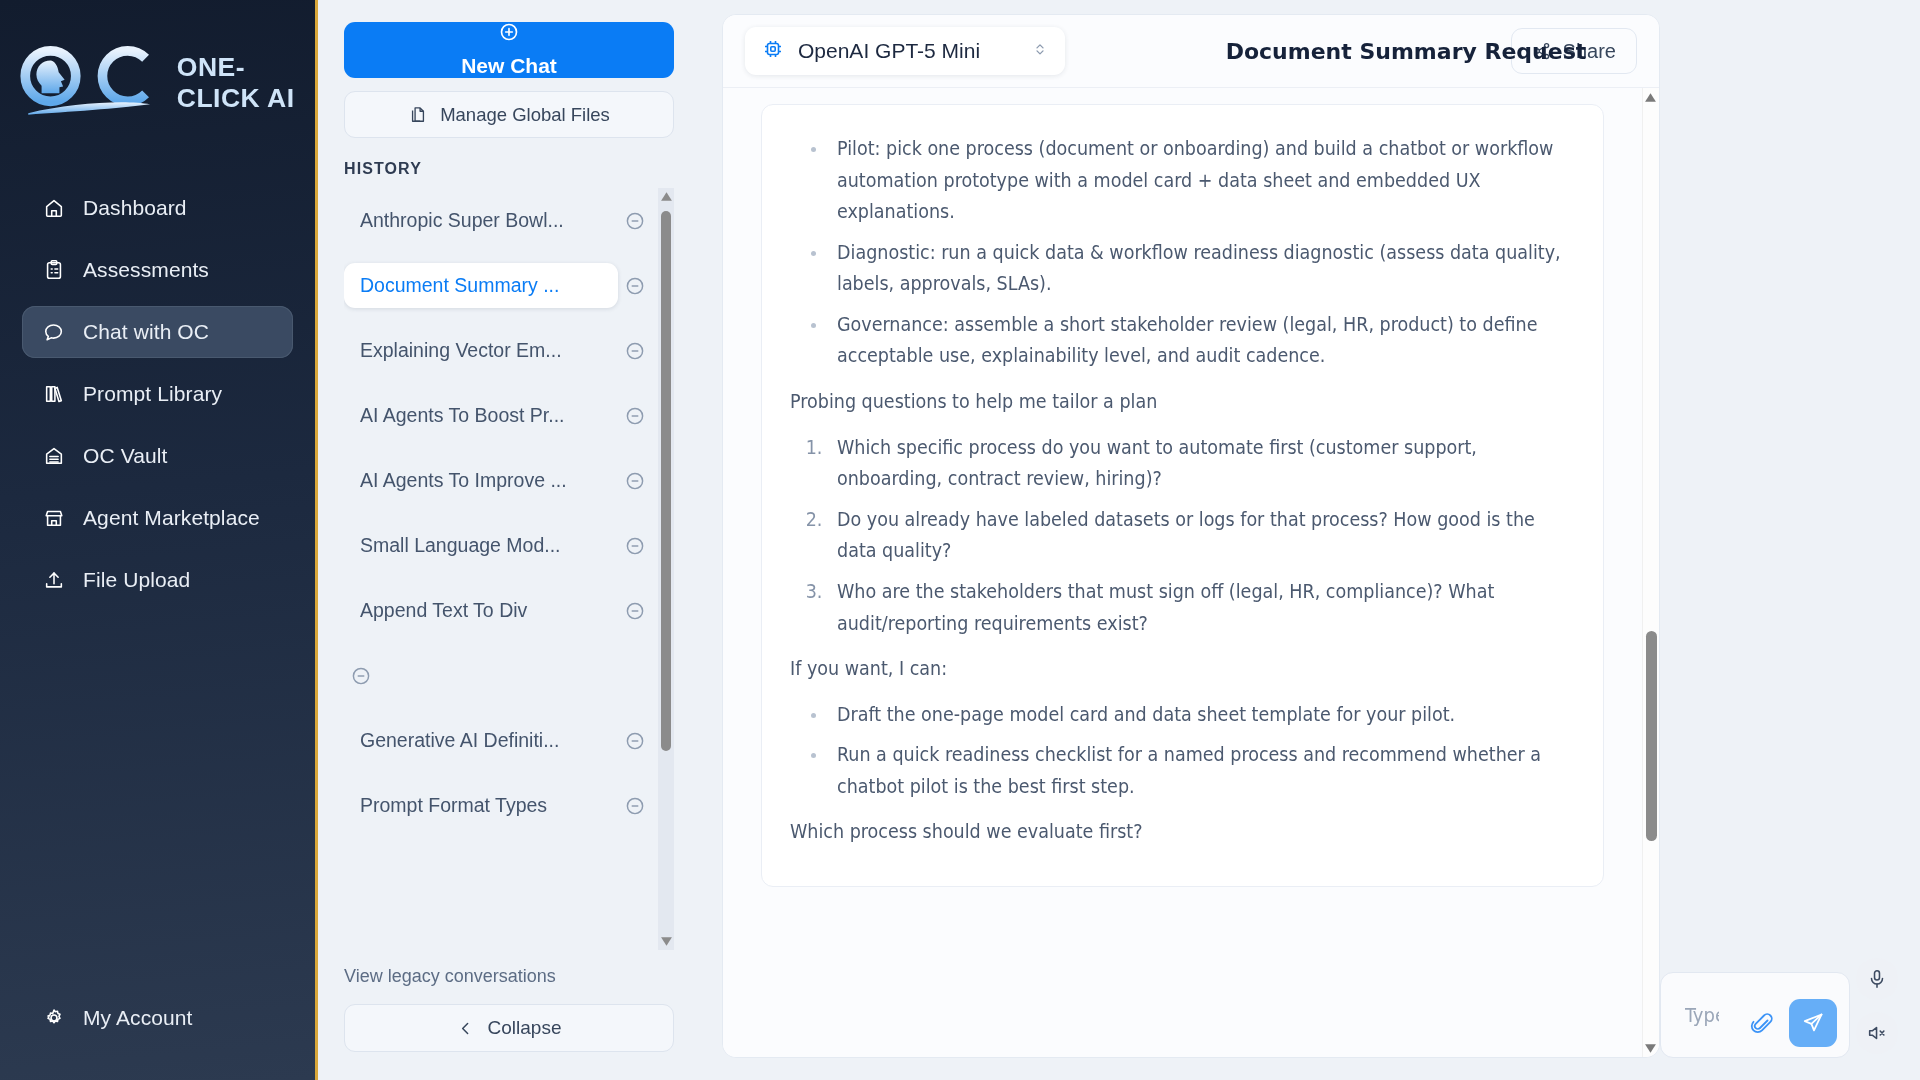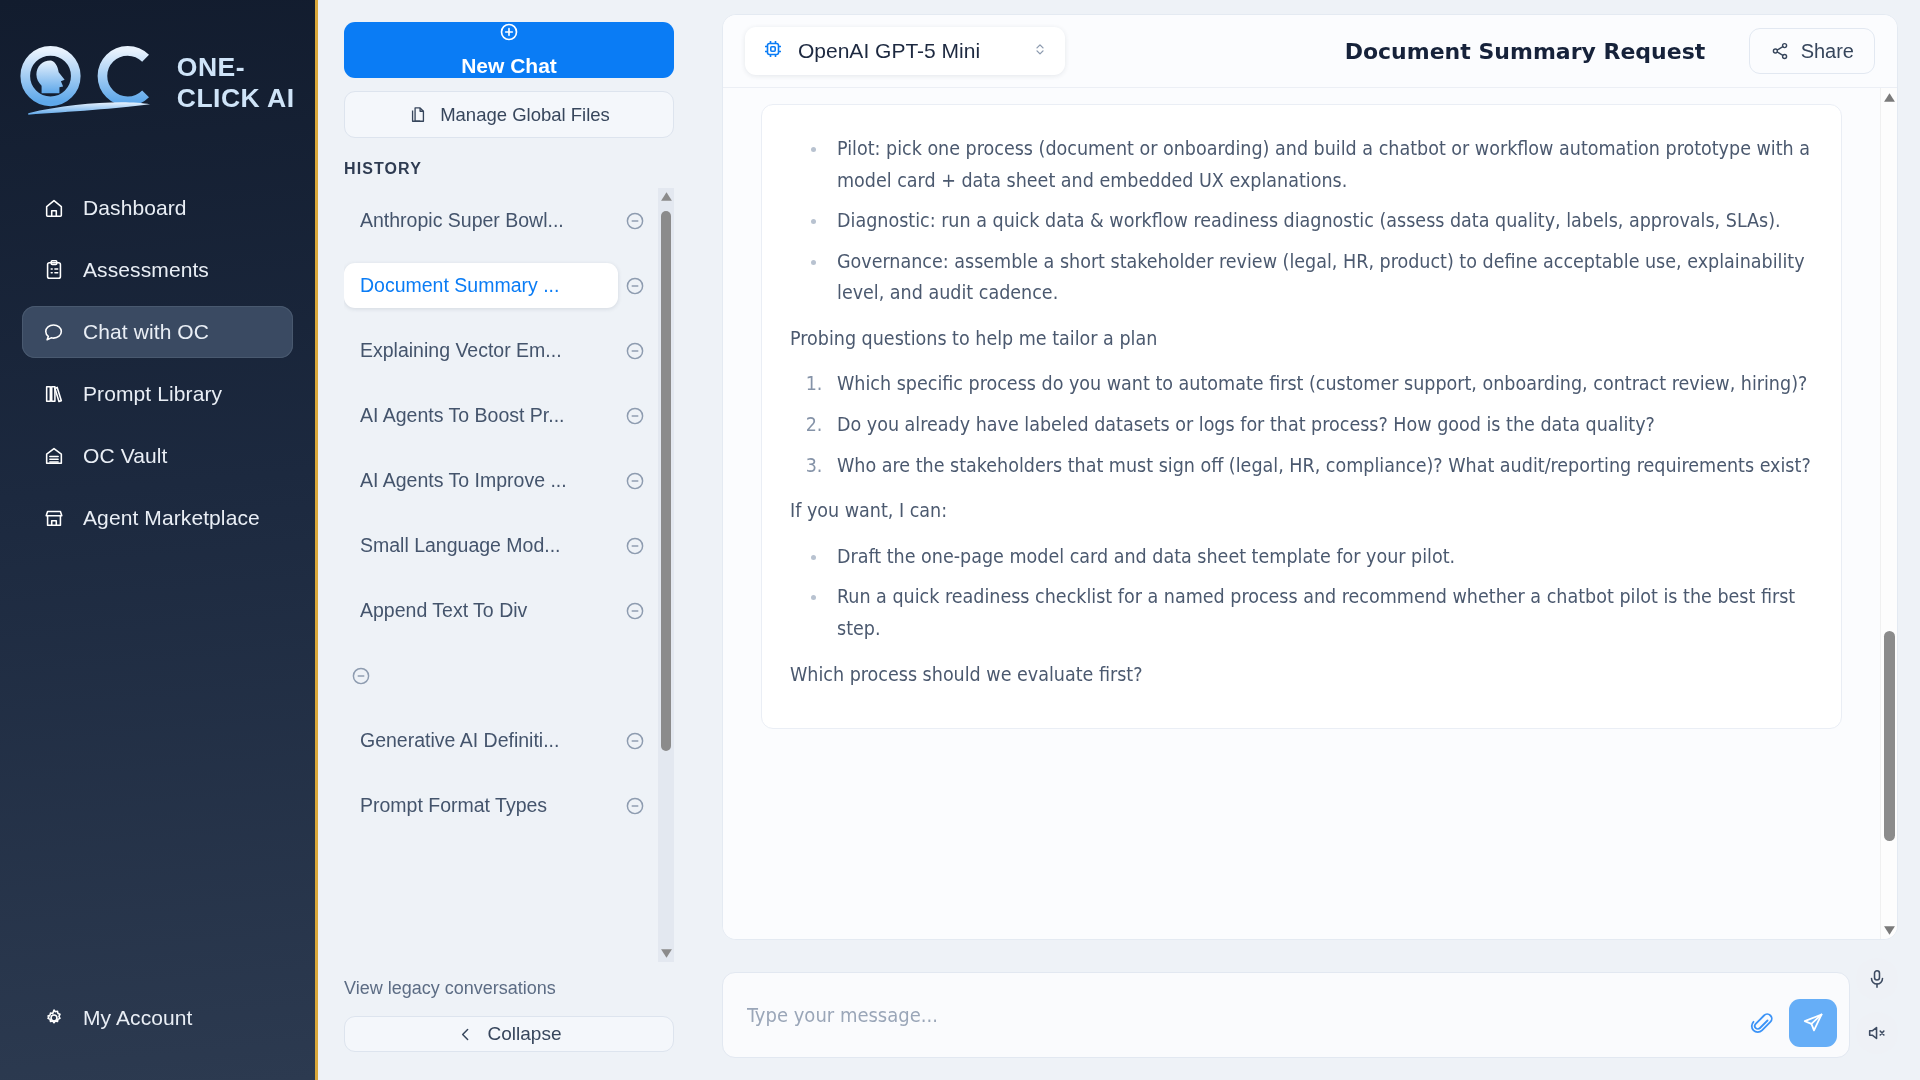--- a/index.html
+++ b/index.html
@@ -89,33 +89,33 @@
   
   .hsb { position: absolute; right: 0; top: 0; bottom: 0; width: 16px; background: #e3e8f0; }
   .hsb-arrow { height: 17px; display:flex; align-items:center; justify-content:center; }
   .hsb-arrow svg { width: 13px; height: 11px; fill: #8b8b8b; }
   .hsb-track { position:absolute; left:0; right:0; top:17px; bottom:17px; }
   .hsb-thumb { position:absolute; left:3px; width:10px; top:6px; height: 540px; background:#8b8b8b; border-radius:6px; }
   .legacy-link {
     margin-top: 16px; font-size: 18px; color: #5c6c84; cursor: pointer;
   }
   .btn-collapse {
-    margin: 17px 0 28px 0; height: 36px; width: 100%;
+    margin: 17px 0 28px 0; height: 48px; width: 100%;
     background: #f4f7fb; color: #37465c;
     border: 1px solid #dde4ee; border-radius: 11px;
     display: flex; align-items: center; justify-content: center; gap: 14px;
     font-size: 19px; cursor: pointer;
     font-family: "Liberation Sans", sans-serif;
   }
   .btn-collapse svg { width: 17px; height: 17px; stroke:#37465c; fill:none; stroke-width:2.1; stroke-linecap:round; stroke-linejoin:round; }
 
   
   .main {
     flex: 1 1 auto; height: 1080px; padding: 14px 22px 22px 22px;
-    display: flex; flex-direction: column; min-width: 0;
+    display: flex; flex-direction: row; min-width: 0;
   }
   .chat-card {
     flex: 1 1 auto; background: #fbfcfe; border: 1px solid #e4eaf2;
     border-radius: 14px; display: flex; flex-direction: column;
     min-height: 0; overflow: hidden;
   }
   .chat-header {
     height: 72px; flex: 0 0 72px;
     display: flex; align-items: center; padding: 0 22px;
     background: #fbfcfe; position: relative;
@@ -271,20 +271,30 @@
       </div>
       <div class="nav-item">
         <span class="nav-icon">
           <svg viewBox="0 0 24 24">
               <path d="M3.5 9.5 5 5h14l1.5 4.5z"></path>
               <path d="M5 9.5V20h14V9.5"></path>
               <path d="M9.5 20v-5h5v5"></path>
             </svg>
         </span>
         <span>Agent Marketplace</span>
+      </div>
+      <div class="nav-item">
+        <span class="nav-icon">
+          <svg viewBox="0 0 24 24">
+              <path d="M12 16V4.5"></path>
+              <path d="M7.5 9 12 4.5 16.5 9"></path>
+              <path d="M4 16v3.5h16V16"></path>
+            </svg>
+        </span>
+        <span>File Upload</span>
       </div>
     </nav>
 
     <div class="nav-bottom">
       <div class="nav-item">
         <span class="nav-icon">
           <svg viewBox="0 0 24 24">
               <circle cx="12" cy="12" r="3.2"></circle>
               <path d="M12 3.2l1.4 2 2.4-.6.5 2.4 2.2 1-1.1 2.2 1.1 2.2-2.2 1-.5 2.4-2.4-.6-1.4 2-1.4-2-2.4.6-.5-2.4-2.2-1 1.1-2.2L5.5 9.9l2.2-1 .5-2.4 2.4.6z"></path>
             </svg>

